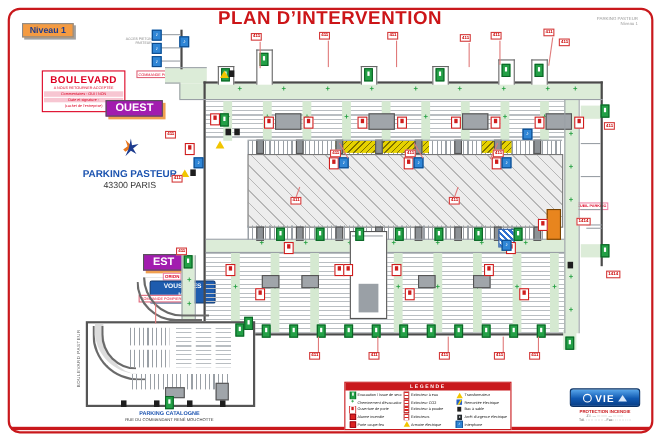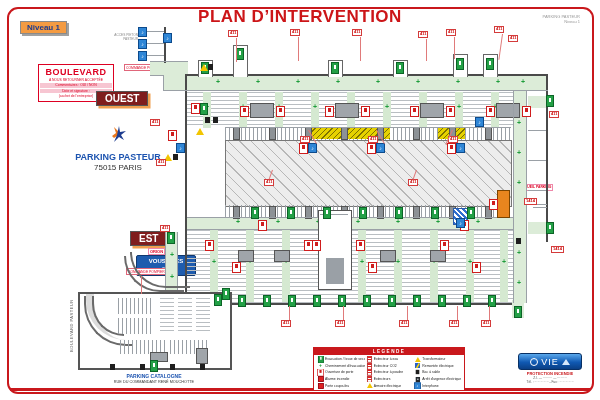--- a/index.html
+++ b/index.html
@@ -11,21 +11,21 @@
   .title{top:7px;left:0;width:100%;text-align:center;color:#cc1518;font-size:17px;
          font-weight:bold;letter-spacing:.5px}
   .badge-niveau{left:20px;top:21px;background:#f49b42;color:#1d3c8f;font-size:8px;font-weight:bold;
         padding:1px 6px;border:1px solid #8a8a8a;box-shadow:2px 2px 0 rgba(130,130,130,.75)}
   .ref{right:20px;top:14px;font-size:4px;color:#999;text-align:right;line-height:5px}
   .maquette{left:38px;top:64px;width:72px;border:1.5px solid #d02;color:#d02;text-align:center;
         padding:2px 1px;background:#fff}
   .maquette .mt{font-size:9px;font-weight:bold;letter-spacing:.5px}
   .maquette .ml{font-size:3.4px;line-height:4.4px;margin-top:1px}
   .maquette .hl{background:#f7c6d2}
-  .dirlabel{background:#7f1d1d;color:#fff;font-weight:bold;font-size:10px;padding:1px 8px;
+  .dirlabel{background:#a21caf;color:#fff;font-weight:bold;font-size:10px;padding:1px 8px;
         border:1px solid #555;box-shadow:2.5px 2.5px 0 #f0a050}
   .brand{left:48px;top:124px;width:140px;text-align:center}
   .brandrow{display:flex;align-items:center;justify-content:center;gap:2px}
   .bn{color:#1d3c8f;font-size:18px;font-weight:bold;letter-spacing:1px}
   .bs{color:#1d54b0;font-weight:bold;font-size:9px;margin-top:2px}
   .bd,.bc{color:#333;font-size:8px;margin-top:1px}
   .minitag{background:#fff;border:1px solid #e8a;color:#d02;font-size:4px;line-height:5px;
         padding:0 1px;font-weight:bold;white-space:nowrap}
   .ici{left:136px;top:255px;width:58px;background:#1e5cae;border:1.5px solid #10386e;border-radius:2px;
         color:#fff;text-align:center;font-size:6px;font-weight:bold;line-height:7.5px;padding:2px 0}
@@ -80,21 +80,21 @@
   .legcol{flex:1;overflow:hidden}
   .legrow{display:flex;align-items:center;height:6.6px;overflow:hidden}
   .legrow .lic{width:9px;flex:0 0 9px;display:flex;justify-content:center;transform:scale(.72)}
   .legrow .llb{font-size:3.4px;color:#222;white-space:nowrap}
   
   .vie{left:512px;top:353px;width:76px;text-align:center}
   .vielogo{margin:0 auto;width:62px;height:15px;border-radius:3px;border:1px solid #083064;
         background:linear-gradient(180deg,#5aa8ec,#1059b2 55%,#0a3f85);
         display:flex;align-items:center;justify-content:center;gap:3px;color:#fff}
   .vring{width:6px;height:6px;border:1.5px solid #fff;border-radius:50%}
-  .vname{font-weight:normal;font-size:9px;letter-spacing:1px}
+  .vname{font-weight:bold;font-size:9px;letter-spacing:1px}
   .vtri{width:0;height:0;border-left:4px solid transparent;border-right:4px solid transparent;border-bottom:6px solid #d7e7fa}
   .vtag{color:#c9181c;font-weight:bold;font-size:4px;margin-top:1px}
   .vline{font-size:3.2px;color:#555;line-height:4px}
 </style>
 </head>
 <body>
 
 <div class="abs frame"></div>
 <div class="abs botbar"></div>
 <div class="abs title">PLAN D’INTERVENTION</div>
@@ -118,21 +118,21 @@
 <div class="abs brand">
   <div class="brandrow">
     <span>
       <svg width="22" height="22" viewBox="0 0 22 22">
         <path fill="#e8771e" d="M5 12 L9 9 L7 3 L12 8 L10 12 L7 14 Z"></path>
         <path fill="#1d3c8f" d="M12 2 L13 8 L19 7 L14 11 L17 16 L12 13 L7 18 L10 11 Z"></path>
       </svg>
     </span>
   </div>
   <div class="bs">PARKING PASTEUR</div>
-  <div class="bc">75015 PARIS</div>
+  <div class="bc">43300 PARIS</div>
 </div>
 
 <div class="abs minitag" style="left:148px;top:248px">ORION</div>
 <div class="abs ici">
   <div>VOUS ÊTES</div>
   <div>ICI</div>
 </div>
 <div class="abs cmdp" style="left:124px;top:64px">COMMANDE POMPIERS</div>
 <div class="abs cmdp" style="left:126px;top:268px">COMMANDE POMPIERS</div>
 <div class="abs" style="left:104px;top:34px;width:34px;font-size:3.2px;color:#888;text-align:right;line-height:3.8px">ACCES PIETON PASTEUR</div>

